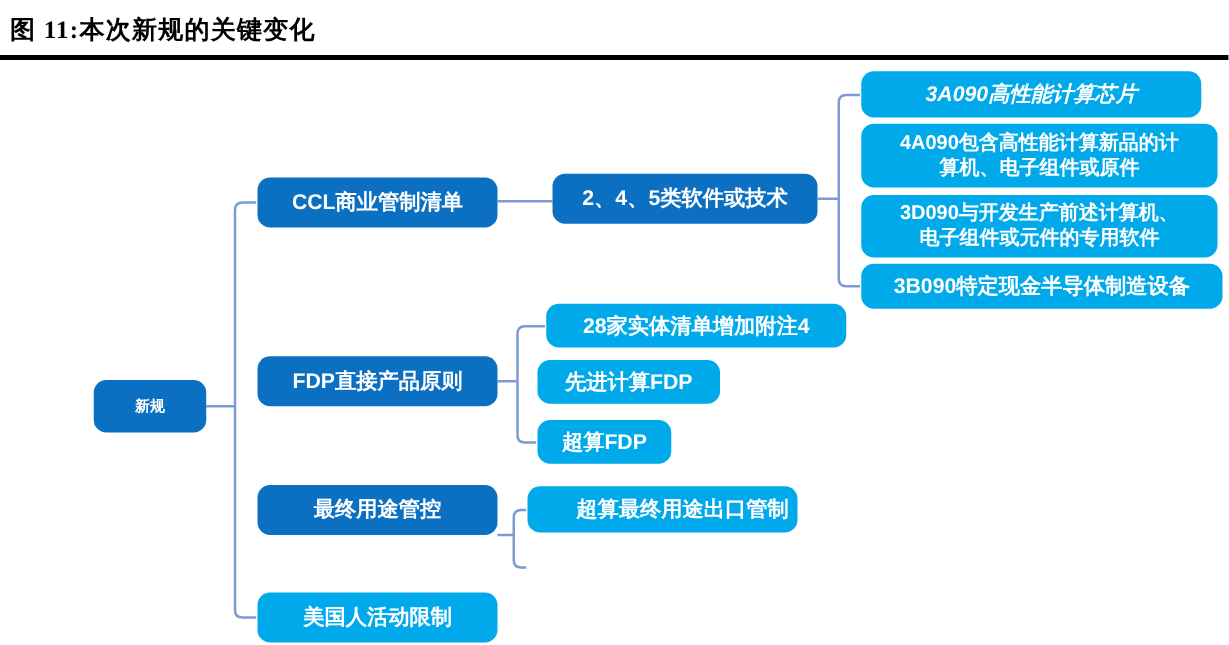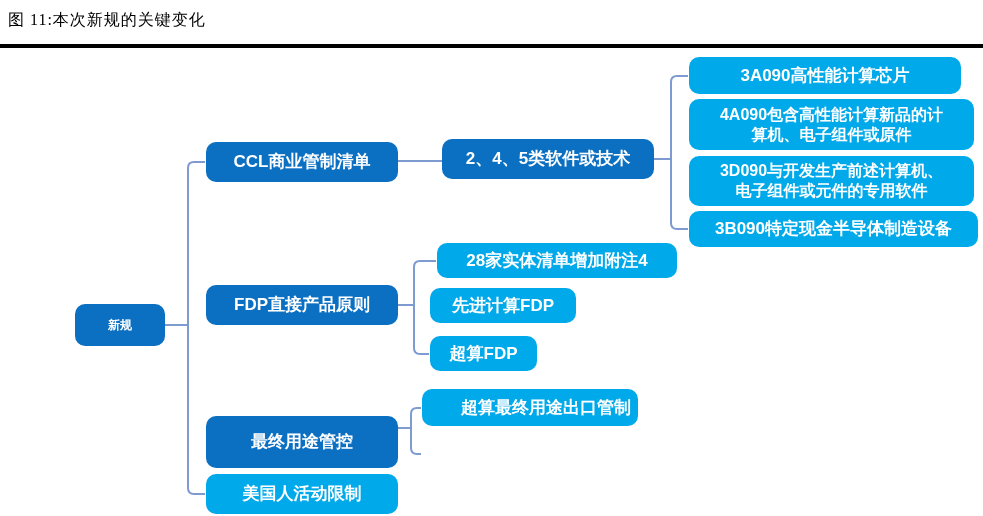--- a/index.html
+++ b/index.html
@@ -13,21 +13,21 @@
   .canvas{
     position:relative;
     width:983px;height:516px;
     background:#ffffff;
     overflow:hidden;
     font-family:"Liberation Sans","DejaVu Sans",sans-serif;
   }
   .figure-title{
     position:absolute;left:8px;top:10px;
     font-family:"Liberation Serif","DejaVu Serif",serif;
-    font-weight:normal;font-size:16px;color:#000;
+    font-weight:bold;font-size:20px;color:#000;
     letter-spacing:1px;
   }
   .title-rule{
     position:absolute;left:0;top:44px;width:983px;height:4px;
     background:var(--rule);
   }
   svg.connectors{position:absolute;left:0;top:0;z-index:0;}
   svg.connectors path{fill:none;stroke:var(--line);stroke-width:2px;}
   .node{
     position:absolute;z-index:1;
@@ -65,26 +65,26 @@
     <path d="M 436 261 L 420 261 Q 414 261 414 267 L 414 348 Q 414 354 420 354 L 429 354"></path>
 
     <path d="M 398 428 L 411 428"></path>
     <path d="M 421 408 L 417 408 Q 411 408 411 414 L 411 448 Q 411 454 417 454 L 421 454"></path>
   </svg>
 
   <div class="node dark root" style="left:75px;top:304px;width:90px;height:42px;">新规</div>
 
   <div class="node dark" style="left:206px;top:142px;width:192px;height:40px;">CCL商业管制清单</div>
   <div class="node dark" style="left:206px;top:285px;width:192px;height:40px;">FDP直接产品原则</div>
-  <div class="node dark" style="left:206px;top:416px;width:192px;height:52px;">最终用途管控</div>
+  <div class="node dark" style="left:206px;top:388px;width:192px;height:40px;">最终用途管控</div>
   <div class="node light" style="left:206px;top:474px;width:192px;height:40px;">美国人活动限制</div>
 
   <div class="node dark" style="left:442px;top:139px;width:212px;height:40px;">2、4、5类软件或技术</div>
 
-  <div class="node light" style="left:689px;top:57px;width:272px;height:37px;">3A090高性能计算芯片</div>
+  <div class="node light" style="left:689px;top:57px;width:272px;height:37px;font-style:italic;">3A090高性能计算芯片</div>
   <div class="node light twoline" style="left:689px;top:99px;width:285px;height:51px;">4A090包含高性能计算新品的计算机、电子组件或原件</div>
   <div class="node light twoline" style="left:689px;top:156px;width:285px;height:50px;">3D090与开发生产前述计算机、电子组件或元件的专用软件</div>
   <div class="node light" style="left:689px;top:211px;width:289px;height:36px;">3B090特定现金半导体制造设备</div>
 
   <div class="node light" style="left:437px;top:243px;width:240px;height:35px;">28家实体清单增加附注4</div>
   <div class="node light" style="left:430px;top:288px;width:146px;height:35px;">先进计算FDP</div>
   <div class="node light" style="left:430px;top:336px;width:107px;height:35px;">超算FDP</div>
 
   <div class="node light" style="left:422px;top:389px;width:216px;height:37px;padding-left:32px;">超算最终用途出口管制</div>
 

